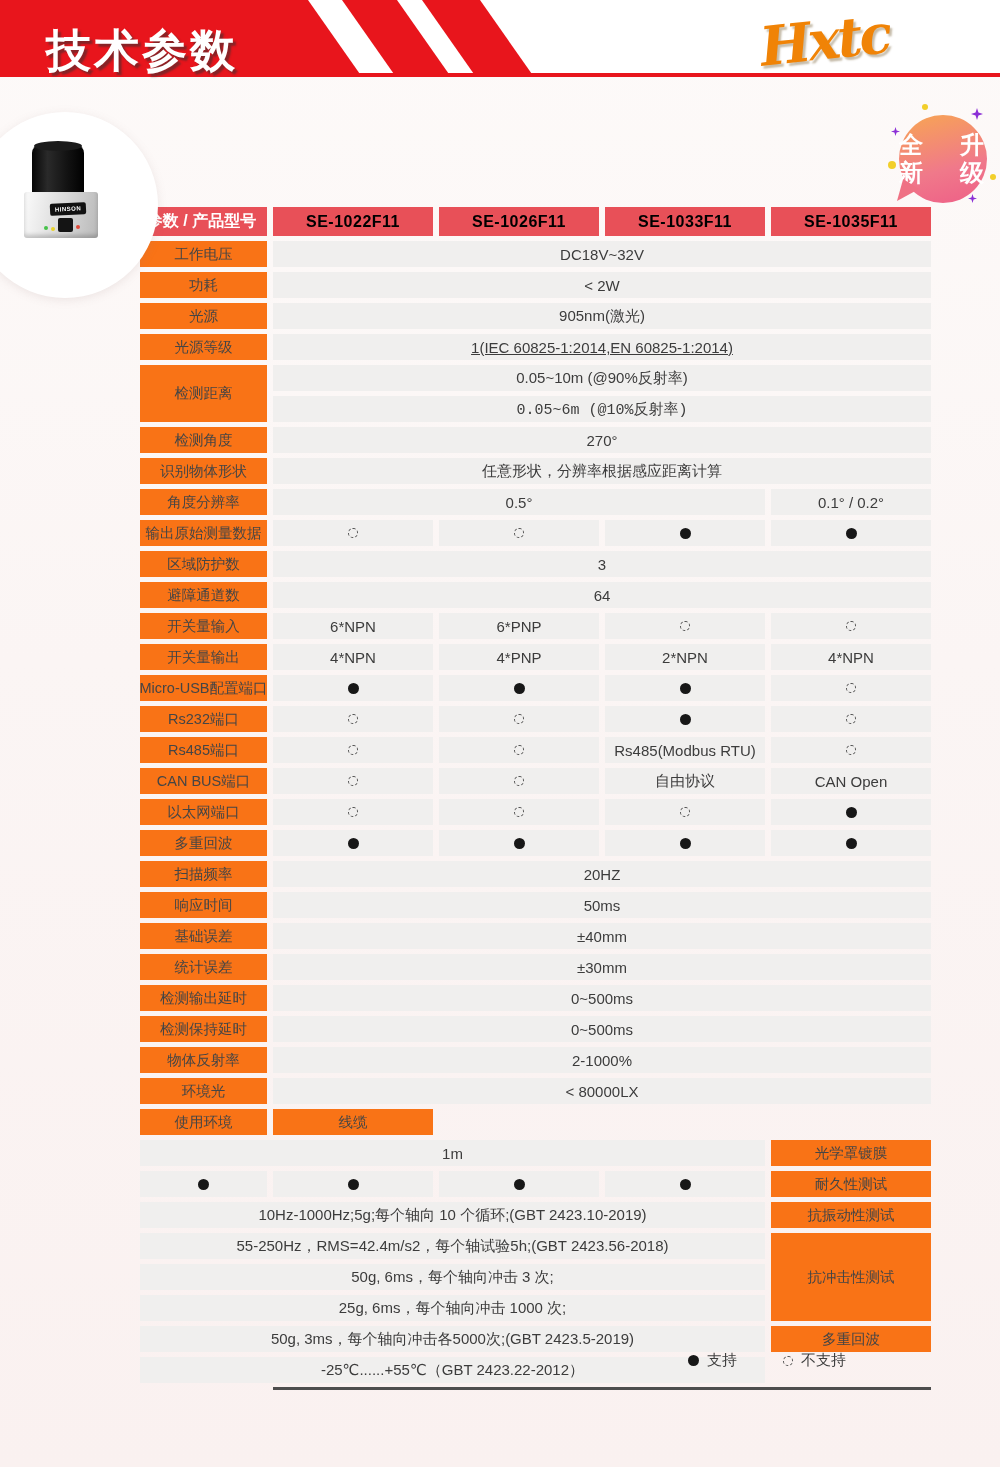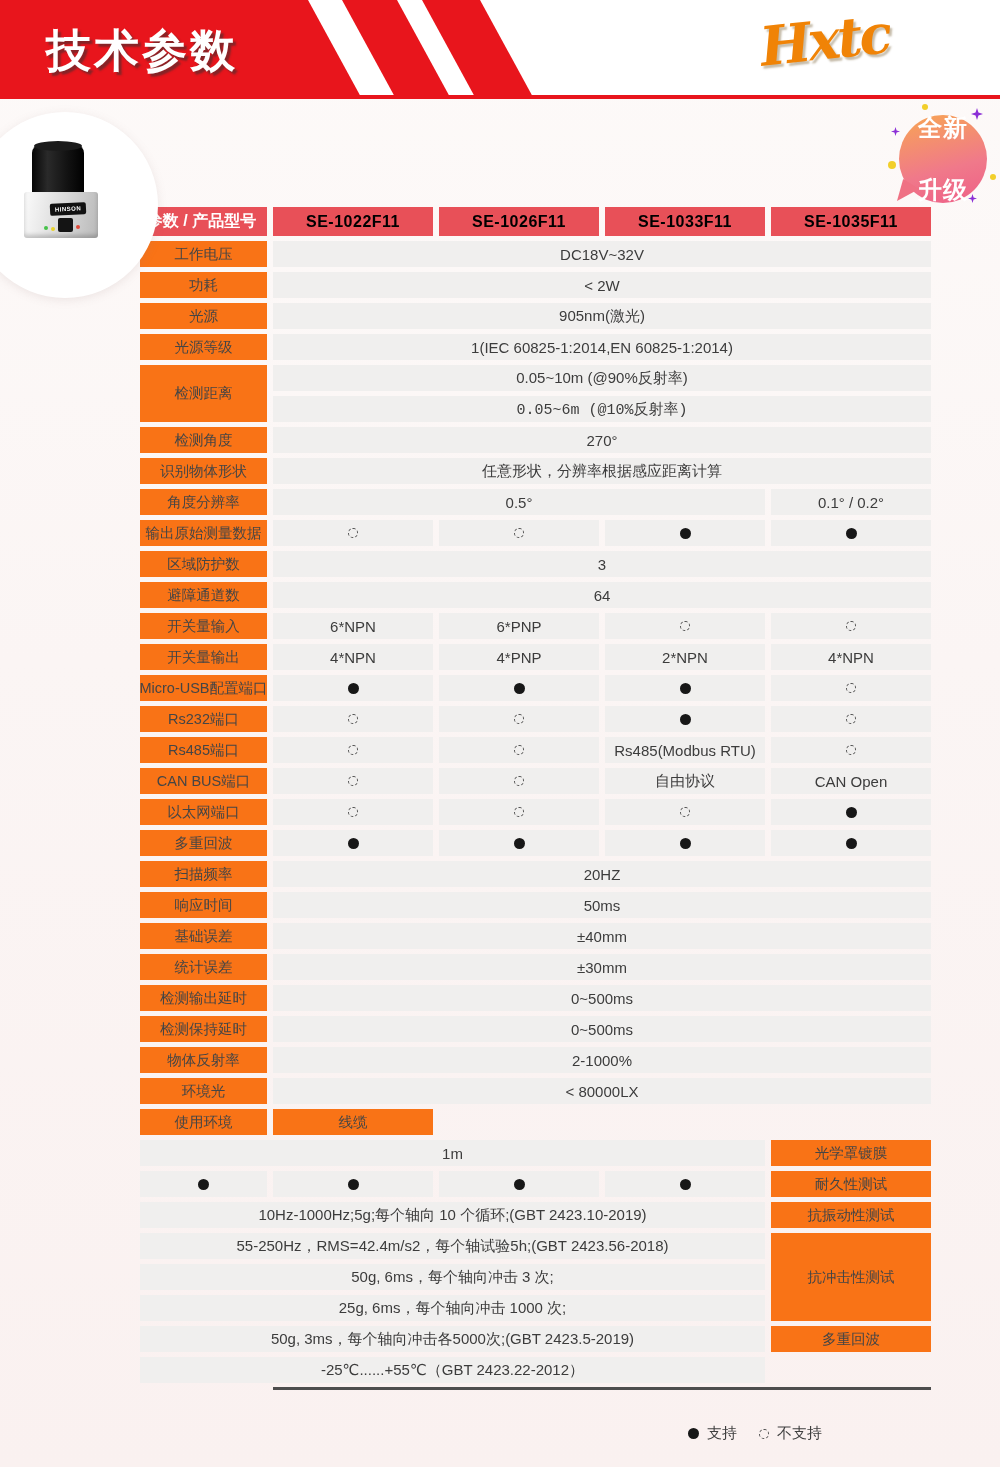--- a/index.html
+++ b/index.html
@@ -7,21 +7,21 @@
   body {
     position:relative;
     width:1000px; height:1467px;
     background:linear-gradient(180deg,#fdfaf9 0%,#fbf5f4 45%,#faf1f0 100%);
     font-family:"Liberation Sans","DejaVu Sans",sans-serif;
     color:#3c3c3c;
     overflow:hidden;
   }
 
   
-  .banner { position:absolute; top:0; left:0; width:1000px; height:99px; background:#ffffff; }
+  .banner { position:absolute; top:0; left:0; width:1000px; height:77px; background:#ffffff; }
   .banner .red-main   { position:absolute; inset:0; background:#e8151c;
                         clip-path:polygon(0 0,308px 0,362px 100%,0 100%); }
   .banner .red-s1     { position:absolute; inset:0; background:#e8151c;
                         clip-path:polygon(342px 0,397px 0,451px 100%,396px 100%); }
   .banner .red-s2     { position:absolute; inset:0; background:#e8151c;
                         clip-path:polygon(422px 0,480px 0,534px 100%,476px 100%); }
   .banner .red-underline { position:absolute; left:0; right:0; bottom:0; height:4px; background:#e8151c; }
   .banner h1 {
     position:absolute; left:46px; top:21px;
     font-size:45px; font-weight:bold; letter-spacing:3px; color:#ffffff;
@@ -39,21 +39,21 @@
   }
   .logo .cn {
     position:absolute; left:80px; top:44px;
     font-size:33px; font-weight:bold; color:#f08306; letter-spacing:2px; white-space:nowrap;
     text-shadow:-1px -1px 0 #fff,1px -1px 0 #fff,-1px 1px 0 #fff,1px 1px 0 #fff,3px 3px 3px rgba(90,60,10,.4);
   }
 
   
   .badge { position:absolute; left:899px; top:115px; width:88px; height:88px;
            background:linear-gradient(165deg,#f7a257 5%,#f0798a 60%,#ee5f87 100%);
-           border-radius:50%; display:flex; flex-direction:column;
+           border-radius:50%; display:flex; flex-direction:row;
            align-items:center; justify-content:center; z-index:5;gap:34px; }
   .badge .tail { position:absolute; left:-2px; bottom:2px; width:22px; height:22px;
                  background:#ef7184; clip-path:polygon(0 100%,28% 0,100% 45%); }
   .badge .line { font-size:24px; font-weight:bold; color:#ffffff; line-height:28px; letter-spacing:1px; }
   .sparkle { position:absolute; z-index:4; }
   .star { background:#8b2fd6; clip-path:polygon(50% 0,62% 38%,100% 50%,62% 62%,50% 100%,38% 62%,0 50%,38% 38%); }
   .dotY { background:#f2cf2a; border-radius:50%; }
   .sp1 { left:971px; top:108px; width:12px; height:12px; }
   .sp2 { left:891px; top:127px; width:9px;  height:9px; }
   .sp3 { left:922px; top:104px; width:6px;  height:6px; }
@@ -96,21 +96,21 @@
          display:flex; align-items:center; justify-content:center; text-align:center;
          padding:0 2px; white-space:nowrap; }
   .val { background:#f0efee; color:#3c3c3c; font-size:15px;
          display:flex; align-items:center; justify-content:center; text-align:center;
          white-space:nowrap; }
   .dotf { width:11px; height:11px; background:#171717; border-radius:50%; display:inline-block; }
   .doth { width:10px; height:10px; border:1.6px dashed #4c4c4c; border-radius:50%; display:inline-block; }
   .table-underline { position:absolute; left:133px; right:0; bottom:-7px; height:3px; background:#4d4d4d; }
 
   
-  .legend { position:absolute; left:688px; top:1424px; display:flex; gap:22px; align-items:center; }
+  .legend { position:absolute; left:688px; top:1351px; display:flex; gap:46px; align-items:center; }
   .legend .item { display:flex; align-items:center; gap:8px; font-size:15px; color:#3f3f3f; }
 </style>
 </head>
 <body>
 
 <div class="banner">
   <div class="red-main"></div>
   <div class="red-s1"></div>
   <div class="red-s2"></div>
   <div class="red-underline"></div>
@@ -150,21 +150,21 @@
       <div class="h-model">SE-1026F11</div>
       <div class="h-model">SE-1033F11</div>
       <div class="h-model">SE-1035F11</div>
       <div class="lbl">工作电压</div>
       <div class="val" style="grid-column: span 4;">DC18V~32V</div>
       <div class="lbl">功耗</div>
       <div class="val" style="grid-column: span 4;">&lt; 2W</div>
       <div class="lbl">光源</div>
       <div class="val" style="grid-column: span 4;">905nm(激光)</div>
       <div class="lbl">光源等级</div>
-      <div class="val" style="grid-column: span 4;">1(IEC 60825-1:2014,EN 60825-1:2014)</div>
+      <div class="val" style="grid-column: span 4; text-decoration: underline;">1(IEC 60825-1:2014,EN 60825-1:2014)</div>
       <div class="lbl" style="grid-row: span 2;">检测距离</div>
       <div class="val" style="grid-column: span 4;">0.05~10m (@90%反射率)</div>
       <div class="val" style="grid-column: span 4; font-family: Liberation Mono, monospace;">0.05~6m (@10%反射率)</div>
       <div class="lbl">检测角度</div>
       <div class="val" style="grid-column: span 4;">270°</div>
       <div class="lbl">识别物体形状</div>
       <div class="val" style="grid-column: span 4;">任意形状，分辨率根据感应距离计算</div>
       <div class="lbl">角度分辨率</div>
       <div class="val" style="grid-column: span 3;">0.5°</div>
       <div class="val">0.1° / 0.2°</div>

